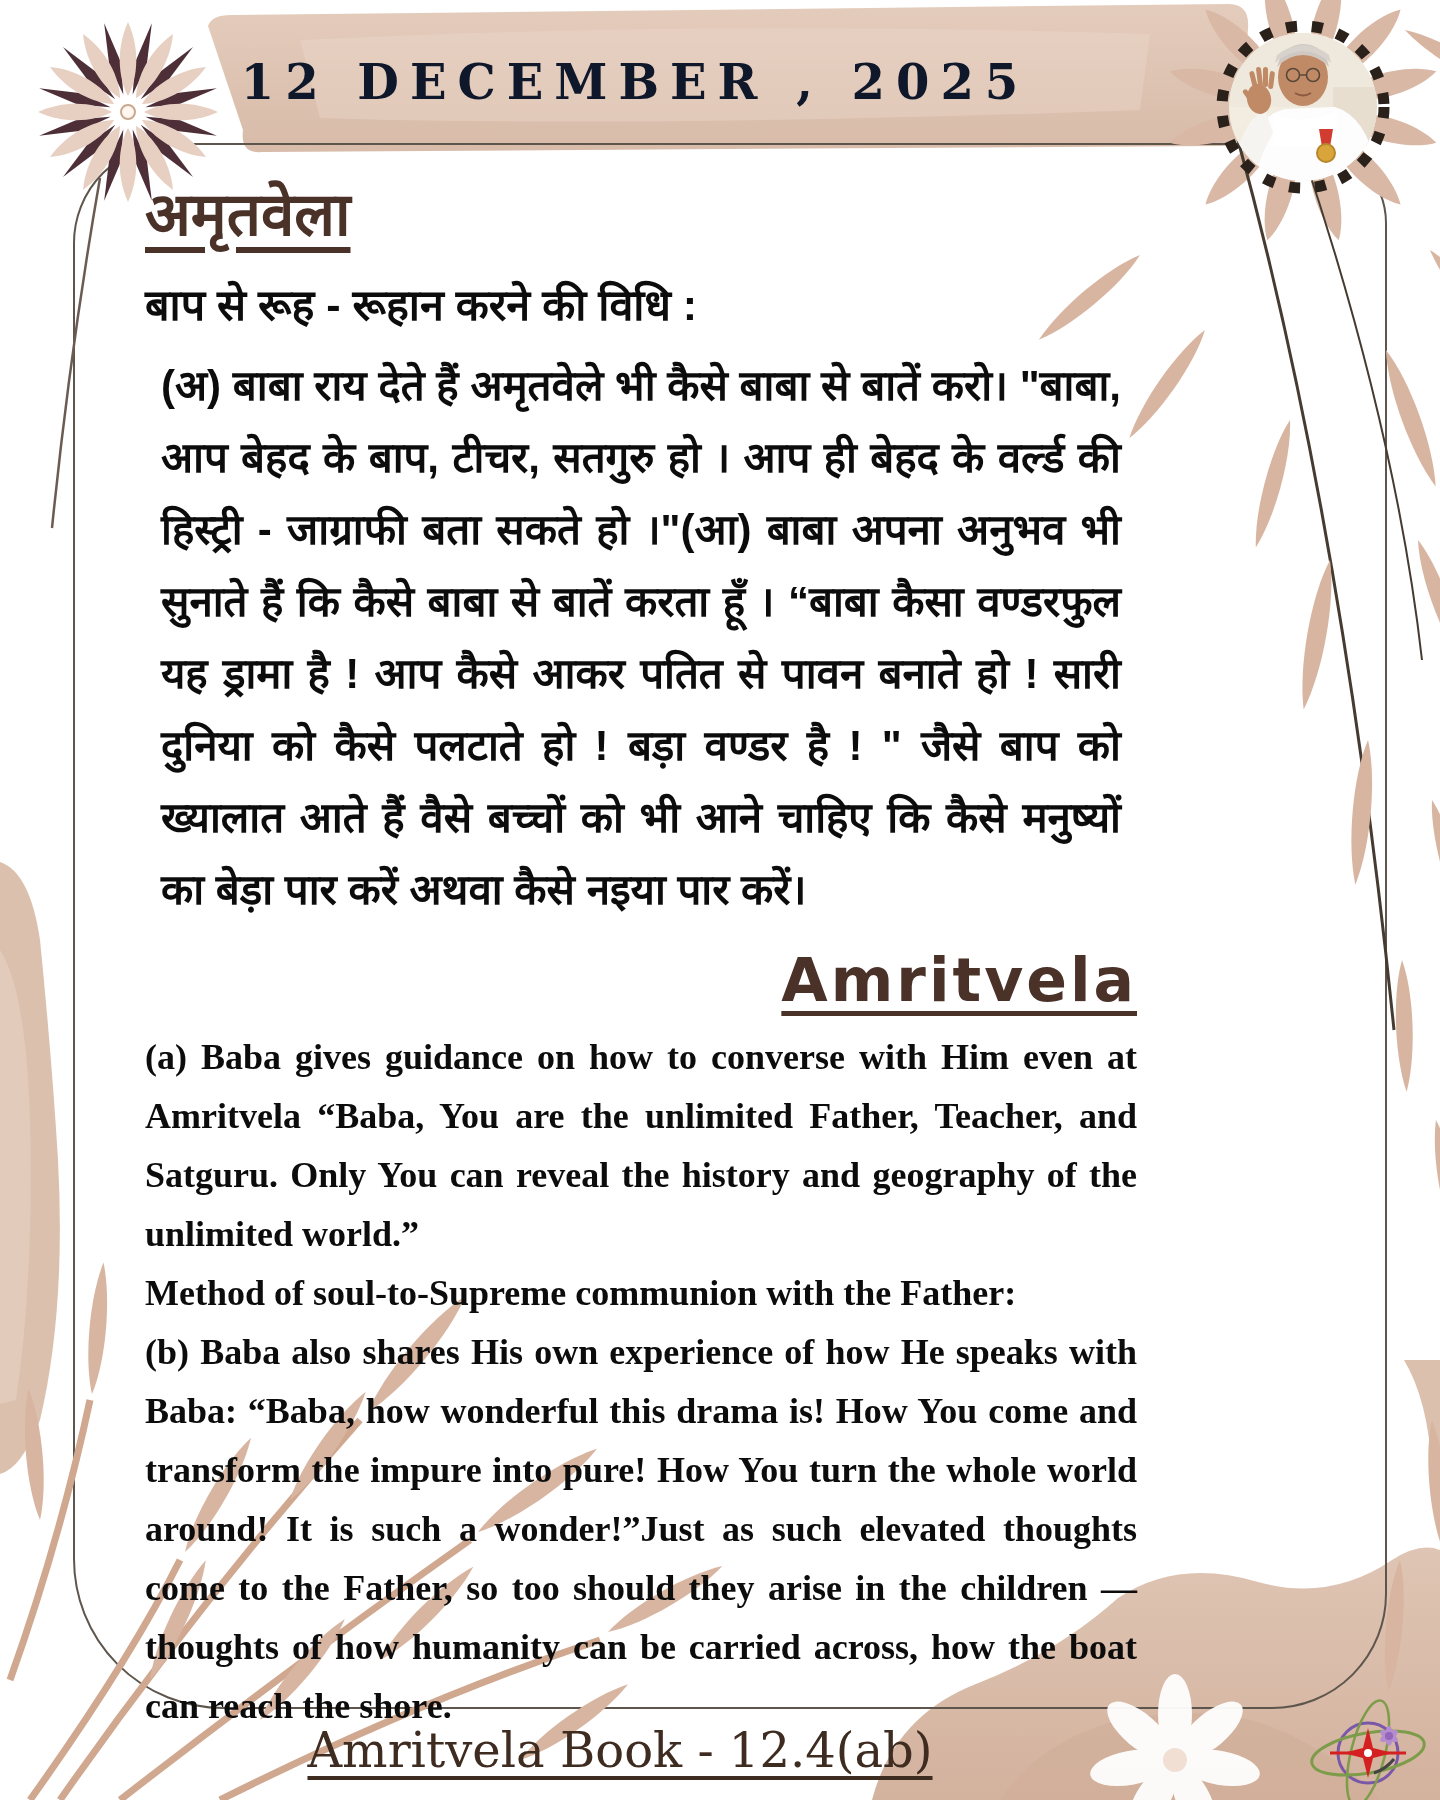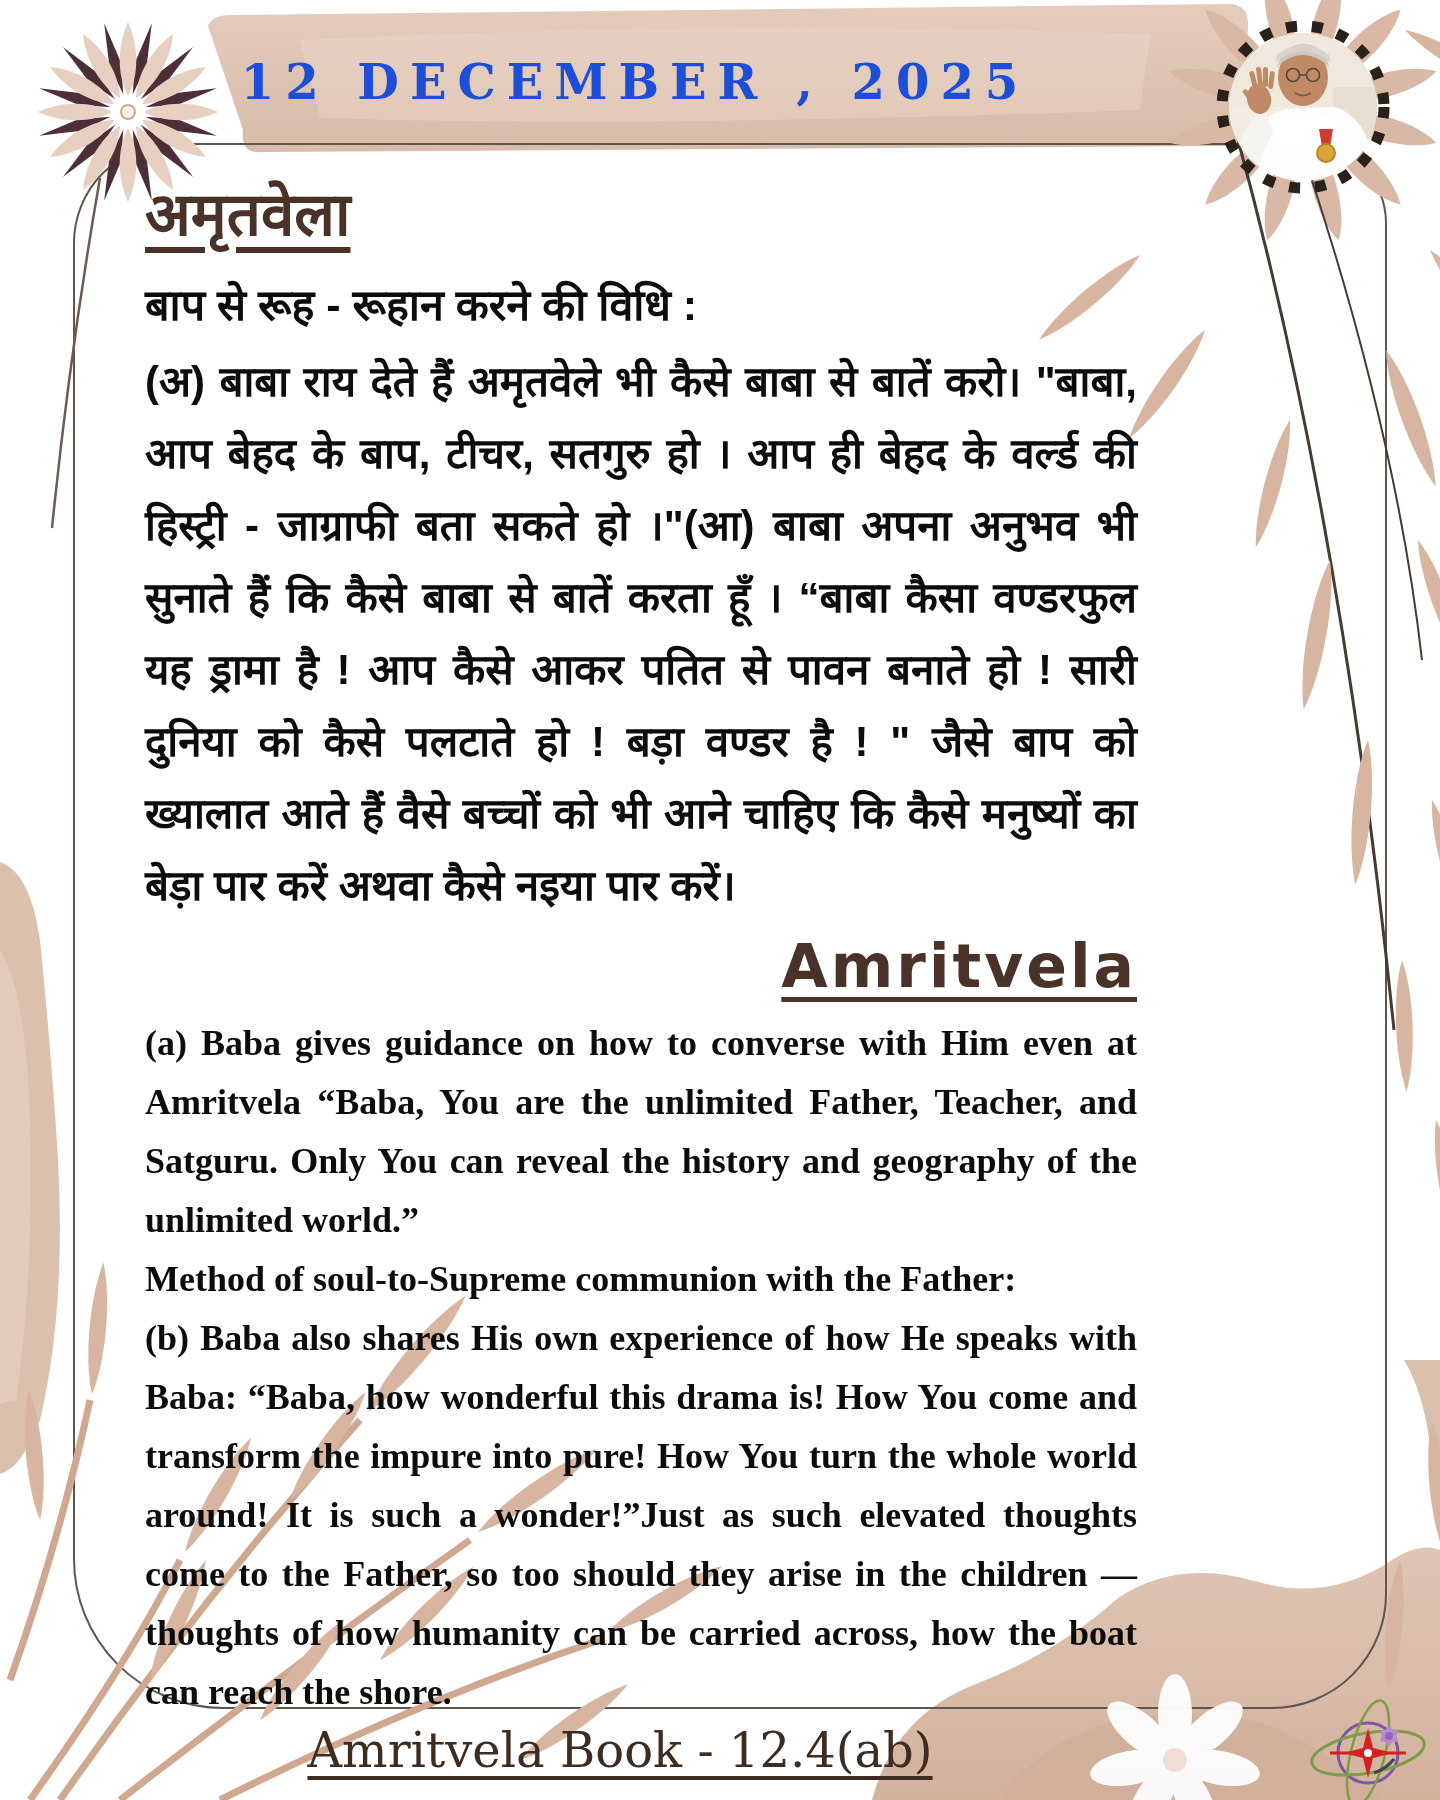--- a/index.html
+++ b/index.html
@@ -5,28 +5,28 @@
   html,body{margin:0;padding:0;}
   body{width:1440px;height:1800px;background:#ffffff;overflow:hidden;position:relative;
        font-family:"Liberation Sans",sans-serif;}
   .canvas{position:absolute;left:0;top:0;width:1440px;height:1800px;overflow:hidden;background:#fff;}
   svg.deco{position:absolute;left:0;top:0;width:1440px;height:1800px;}
   .z0{z-index:0;} .z2{z-index:2;}
   .border-frame{position:absolute;left:73px;top:143px;width:1314px;height:1566px;
       border:2px solid #5e554c;border-radius:100px 80px 115px 150px;z-index:1;box-sizing:border-box;}
   .date-text{position:absolute;left:165px;top:54px;width:940px;text-align:center;z-index:4;
       font-family:"DejaVu Serif","Liberation Serif",serif;font-weight:700;font-size:48px;
-      letter-spacing:11px;color:#1d4ed8;}
+      letter-spacing:11px;color:#0f172a;}
   .photo-wrap{position:absolute;left:1213px;top:15px;width:180px;height:184px;z-index:3;}
   .content{position:absolute;left:145px;top:180px;width:992px;z-index:4;}
   .hi-title{margin:0 0 26px 0;font-size:60px;line-height:70px;font-weight:700;color:#4a3229;
       text-decoration:underline;text-decoration-thickness:6px;text-underline-offset:12px;
       font-family:Liberation Serif, serif;}
   .hi-sub{margin:16px 0 12px 0;font-size:43px;line-height:58px;font-weight:700;color:#0c0c0c;}
-  .hi-body{margin:0;font-size:42px;line-height:72px;font-weight:700;color:#0c0c0c;
+  .hi-body{margin:16px;font-size:42px;line-height:72px;font-weight:700;color:#0c0c0c;
       text-align:justify;}
   .en-title{margin:6px 0 10px 0;font-size:60px;line-height:76px;font-weight:700;color:#4a3229;
       text-align:right;letter-spacing:3px;font-family:"DejaVu Sans","Liberation Sans",sans-serif;
       text-decoration:underline;text-decoration-thickness:5px;text-underline-offset:10px;}
   .en-body{margin:0;font-size:36px;line-height:59px;font-weight:700;color:#0c0c0c;
       text-align:justify;font-family:"Liberation Serif","DejaVu Serif",serif;}
   .footer-ref{position:absolute;left:120px;top:1722px;width:1000px;text-align:center;z-index:4;
       font-family:"DejaVu Serif","Liberation Serif",serif;font-weight:400;font-size:48px;color:#3f2c21;
       text-decoration:underline;text-decoration-thickness:4px;text-underline-offset:9px;}
 </style>

